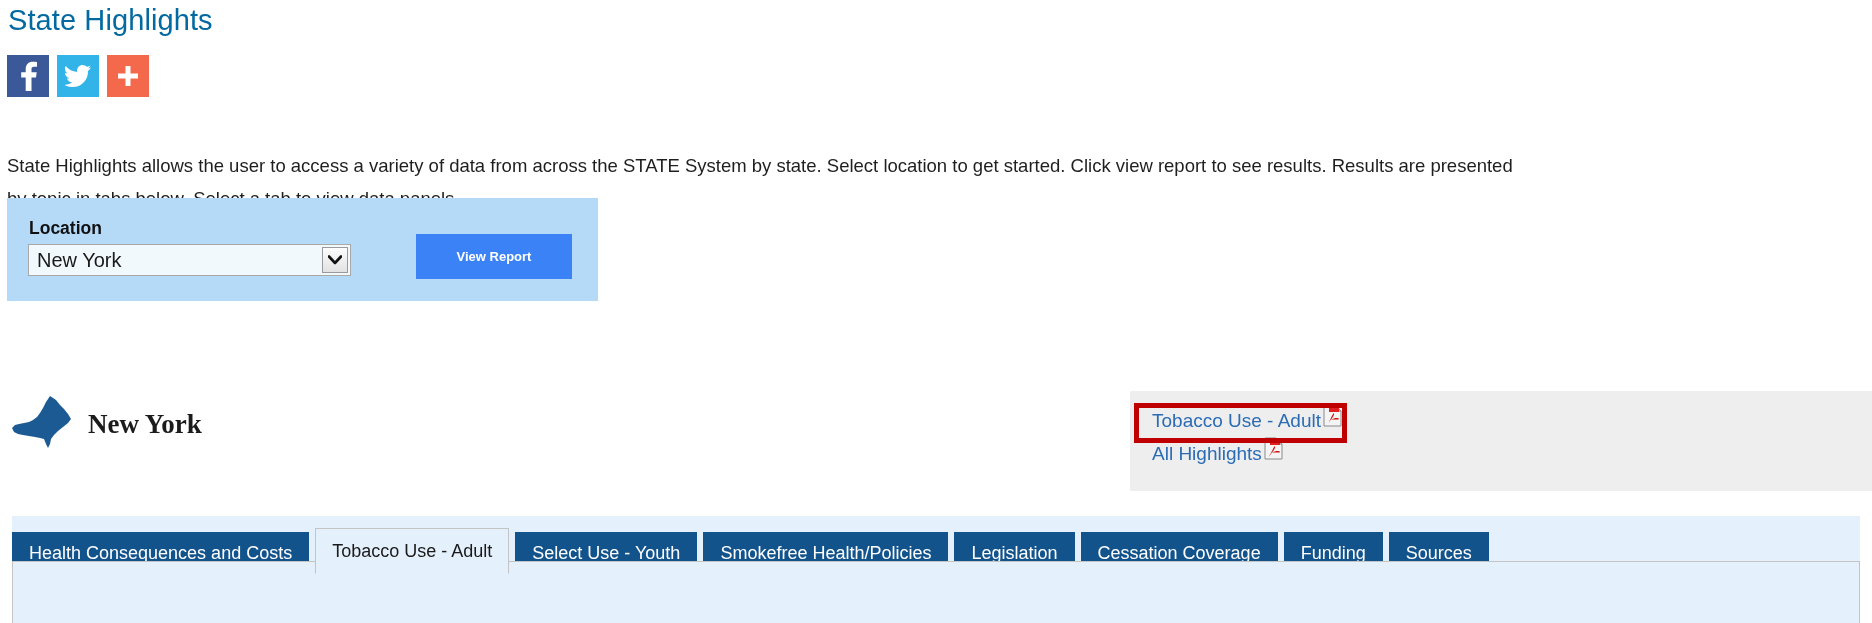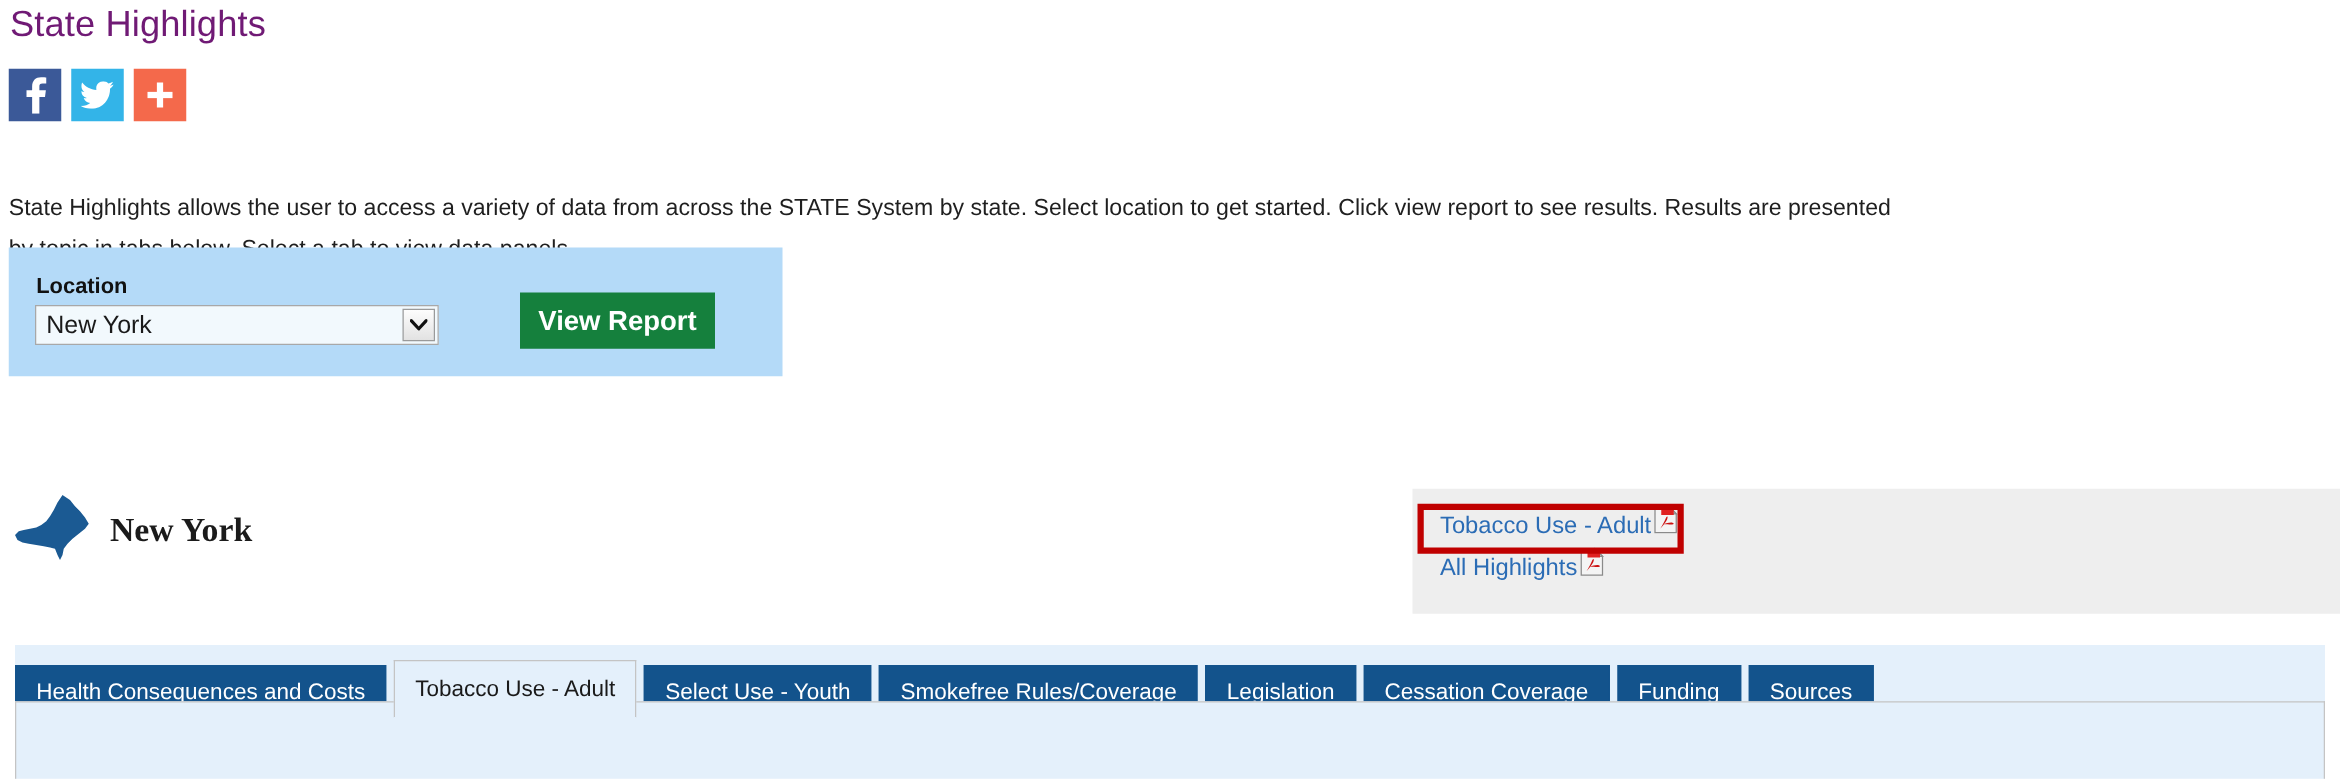--- a/index.html
+++ b/index.html
@@ -16,21 +16,21 @@
     position: relative;
   }
 
   
   #page-title {
     position: absolute;
     left: 8px;
     top: 2px;
     font-size: 29px;
     font-weight: 400;
-    color: #701a75;
+    color: #0369a1;
     letter-spacing: 0.1px;
     line-height: 36px;
     white-space: nowrap;
   }
 
   
   #social-row {
     position: absolute;
     left: 7px;
     top: 55px;
@@ -62,21 +62,20 @@
   }
 
   
   #location-panel {
     position: absolute;
     left: 7px;
     top: 198px;
     width: 591px;
     height: 103px;
     background: #b4daf8;
-    padding-left: 28px;
   }
   #location-label {
     position: absolute;
     left: 22px;
     top: 20px;
     font-size: 17.5px;
     font-weight: bold;
     color: #111111;
   }
   #location-select {
@@ -110,23 +109,23 @@
     display: flex;
     align-items: center;
     justify-content: center;
   }
   #view-report-button {
     position: absolute;
     left: 409px;
     top: 36px;
     width: 156px;
     height: 45px;
-    background: #15803d;
+    background: #3b82f6;
     color: #ffffff;
-    font-size: 22px;
+    font-size: 13px;
     font-weight: bold;
     display: flex;
     align-items: center;
     justify-content: center;
     cursor: pointer;
     border: none;
     font-family: "Liberation Sans", sans-serif;
   }
   #state-identity {
     position: absolute;
@@ -345,20 +344,20 @@
     </a>
   </div>
 </div>
 <div id="highlight-box"></div>
 
 <div id="tab-strip-filler"></div>
 <div id="tab-bar">
   <div class="tab">Health Consequences and Costs</div>
   <div class="tab active">Tobacco Use - Adult</div>
   <div class="tab">Select Use - Youth</div>
-  <div class="tab">Smokefree Rules/Coverage</div>
+  <div class="tab">Smokefree Health/Policies</div>
   <div class="tab">Legislation</div>
   <div class="tab">Cessation Coverage</div>
   <div class="tab">Funding</div>
   <div class="tab">Sources</div>
 </div>
 
 <div id="tab-content-panel"></div>
 
 </body></html>

